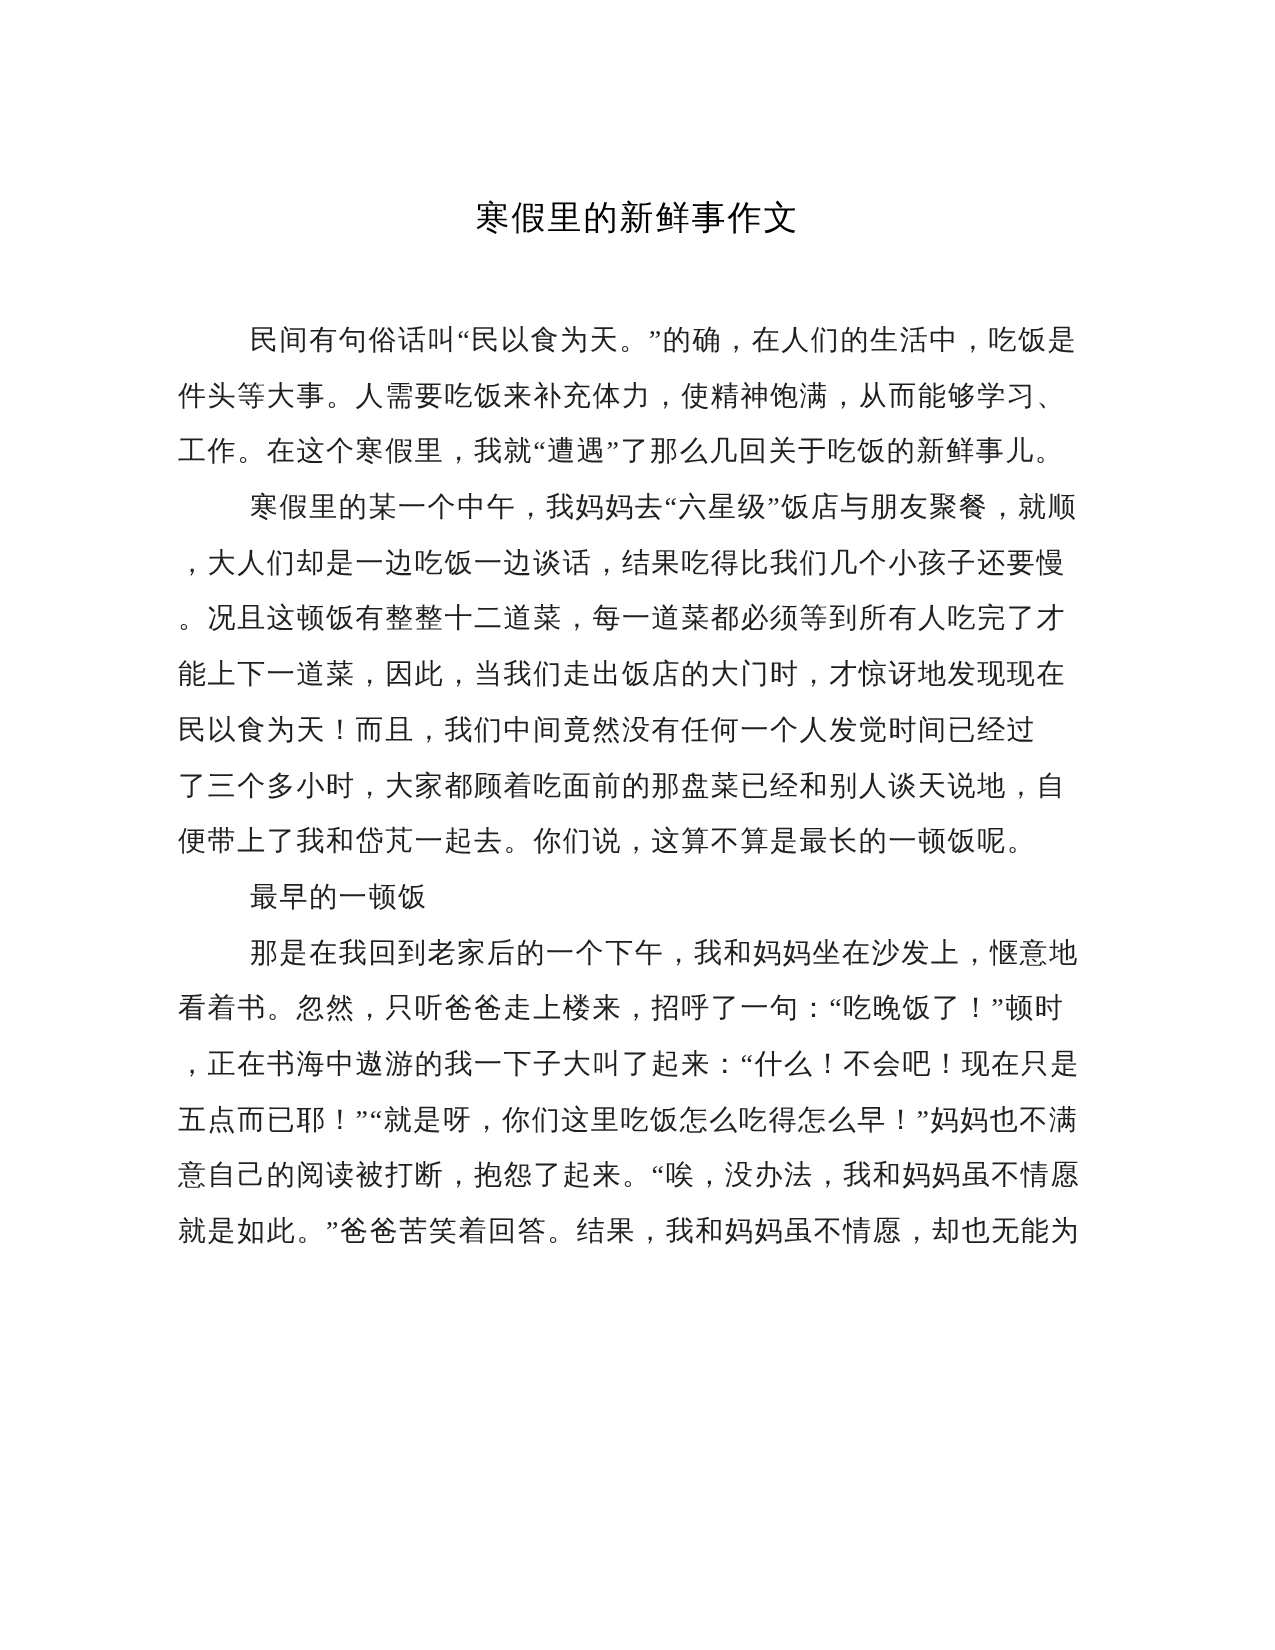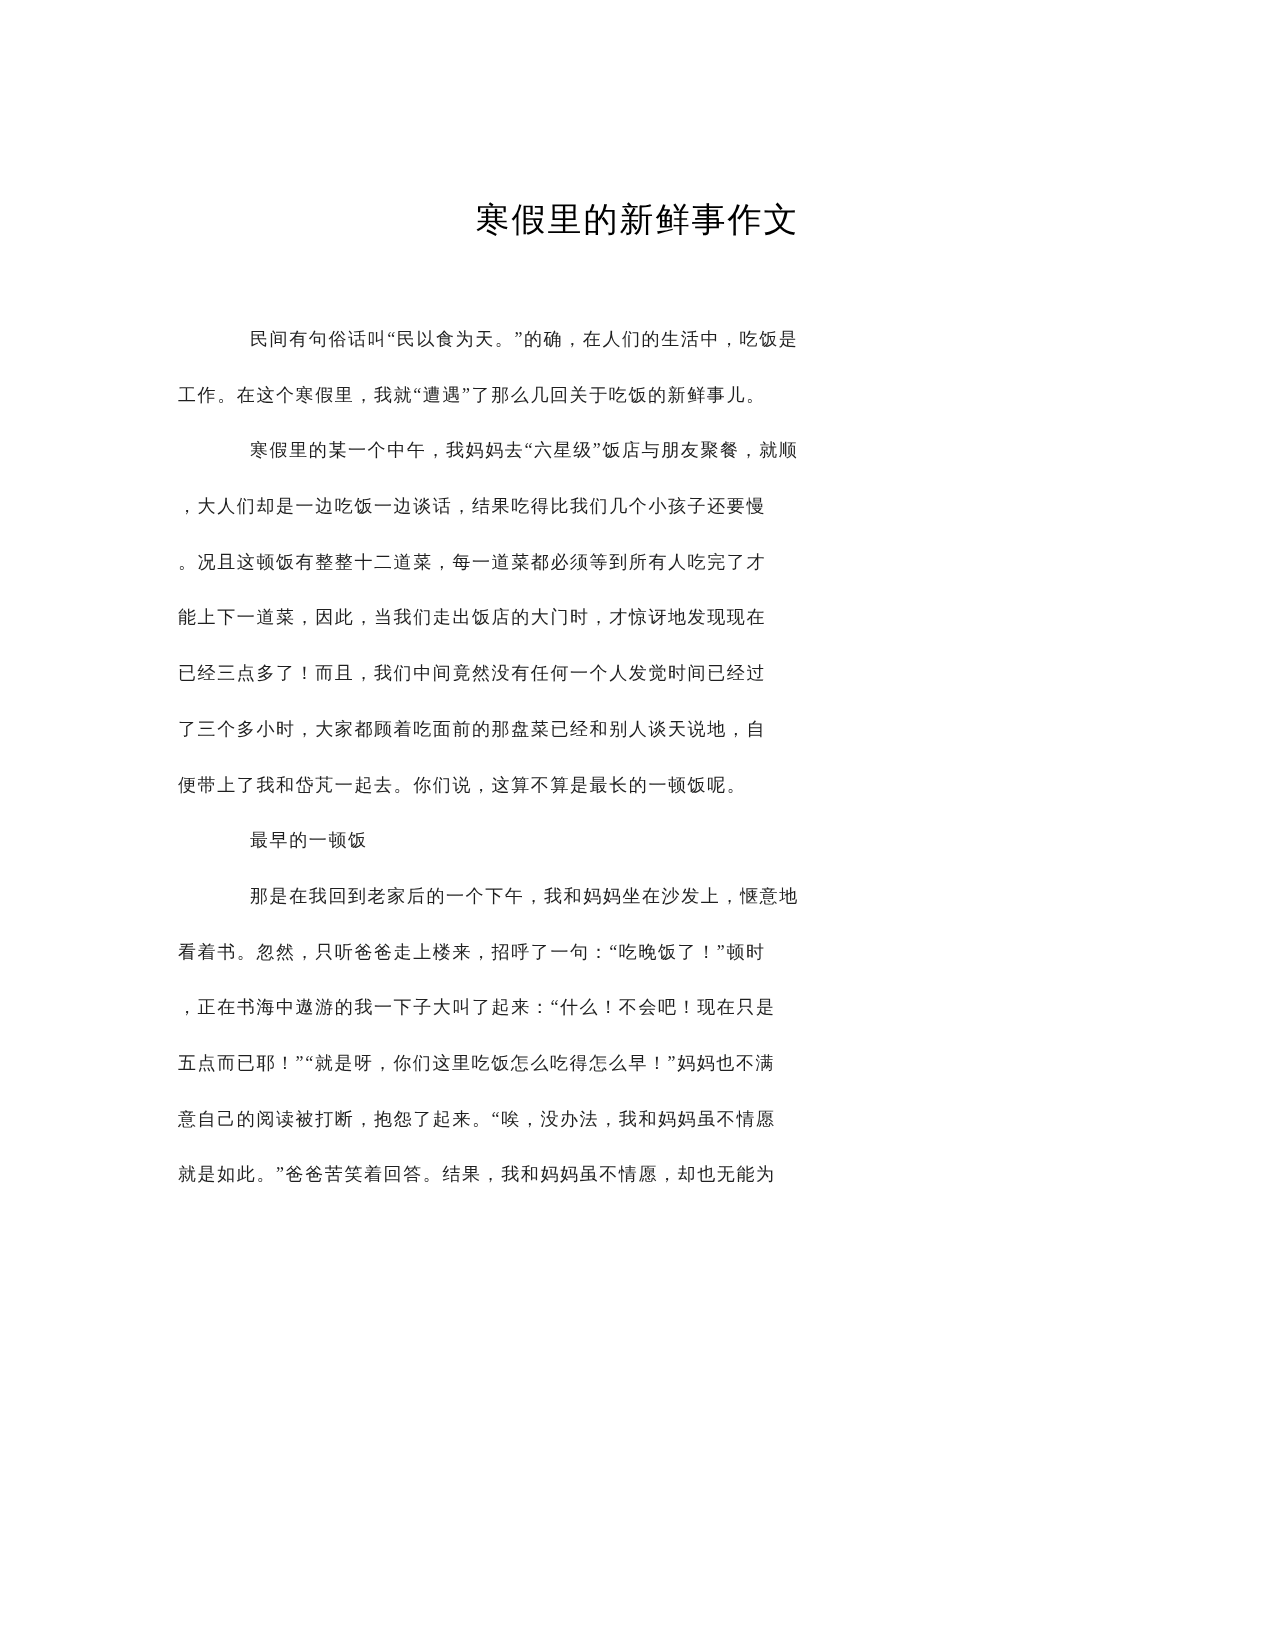--- a/index.html
+++ b/index.html
@@ -11,58 +11,59 @@
     position: relative;
     width: 1275px;
     height: 1650px;
     background: #ffffff;
     overflow: hidden;
     font-family: "Liberation Serif", serif;
   }
   .doc-title {
     padding-top: 196px;
     text-align: center;
-    font-family: Liberation Serif, serif;
+    font-family: Liberation Mono, monospace;
     font-size: 34px;
     line-height: 48px;
     font-weight: 500;
     color: #000000;
     letter-spacing: 2px;
   }
   .doc-body {
     margin-top: 68px;
     margin-left: 178px;
     width: 900px;
   }
   .doc-line {
     height: 55.7px;
     line-height: 55.7px;
-    font-size: 18px;
+    font-size: 28px;
     color: #1f1f1f;
     letter-spacing: 1.6px;
     white-space: nowrap;
     font-weight: 400;
   }
   .doc-line.indent {
     padding-left: 72px;
   }
 </style>
 </head>
 <body>
 
 <div class="page">
   <div class="doc-title">寒假里的新鲜事作文</div>
   <div class="doc-body">
       <div class="doc-line indent">民间有句俗话叫“民以食为天。”的确，在人们的生活中，吃饭是</div>
+      <div class="doc-line">件头等大事。人需要吃饭来补充体力，使精神饱满，从而能够学习、</div>
       <div class="doc-line">工作。在这个寒假里，我就“遭遇”了那么几回关于吃饭的新鲜事儿。</div>
       <div class="doc-line indent">寒假里的某一个中午，我妈妈去“六星级”饭店与朋友聚餐，就顺</div>
       <div class="doc-line">，大人们却是一边吃饭一边谈话，结果吃得比我们几个小孩子还要慢</div>
       <div class="doc-line">。况且这顿饭有整整十二道菜，每一道菜都必须等到所有人吃完了才</div>
       <div class="doc-line">能上下一道菜，因此，当我们走出饭店的大门时，才惊讶地发现现在</div>
-      <div class="doc-line">已经三点多了！而且，我们中间竟然没有任何一个人发觉时间已经过</div>
+      <div class="doc-line">民以食为天！而且，我们中间竟然没有任何一个人发觉时间已经过</div>
       <div class="doc-line">了三个多小时，大家都顾着吃面前的那盘菜已经和别人谈天说地，自</div>
       <div class="doc-line">便带上了我和岱芃一起去。你们说，这算不算是最长的一顿饭呢。</div>
       <div class="doc-line indent">最早的一顿饭</div>
       <div class="doc-line indent">那是在我回到老家后的一个下午，我和妈妈坐在沙发上，惬意地</div>
       <div class="doc-line">看着书。忽然，只听爸爸走上楼来，招呼了一句：“吃晚饭了！”顿时</div>
       <div class="doc-line">，正在书海中遨游的我一下子大叫了起来：“什么！不会吧！现在只是</div>
       <div class="doc-line">五点而已耶！”“就是呀，你们这里吃饭怎么吃得怎么早！”妈妈也不满</div>
       <div class="doc-line">意自己的阅读被打断，抱怨了起来。“唉，没办法，我和妈妈虽不情愿</div>
       <div class="doc-line">就是如此。”爸爸苦笑着回答。结果，我和妈妈虽不情愿，却也无能为</div>
     </div>

